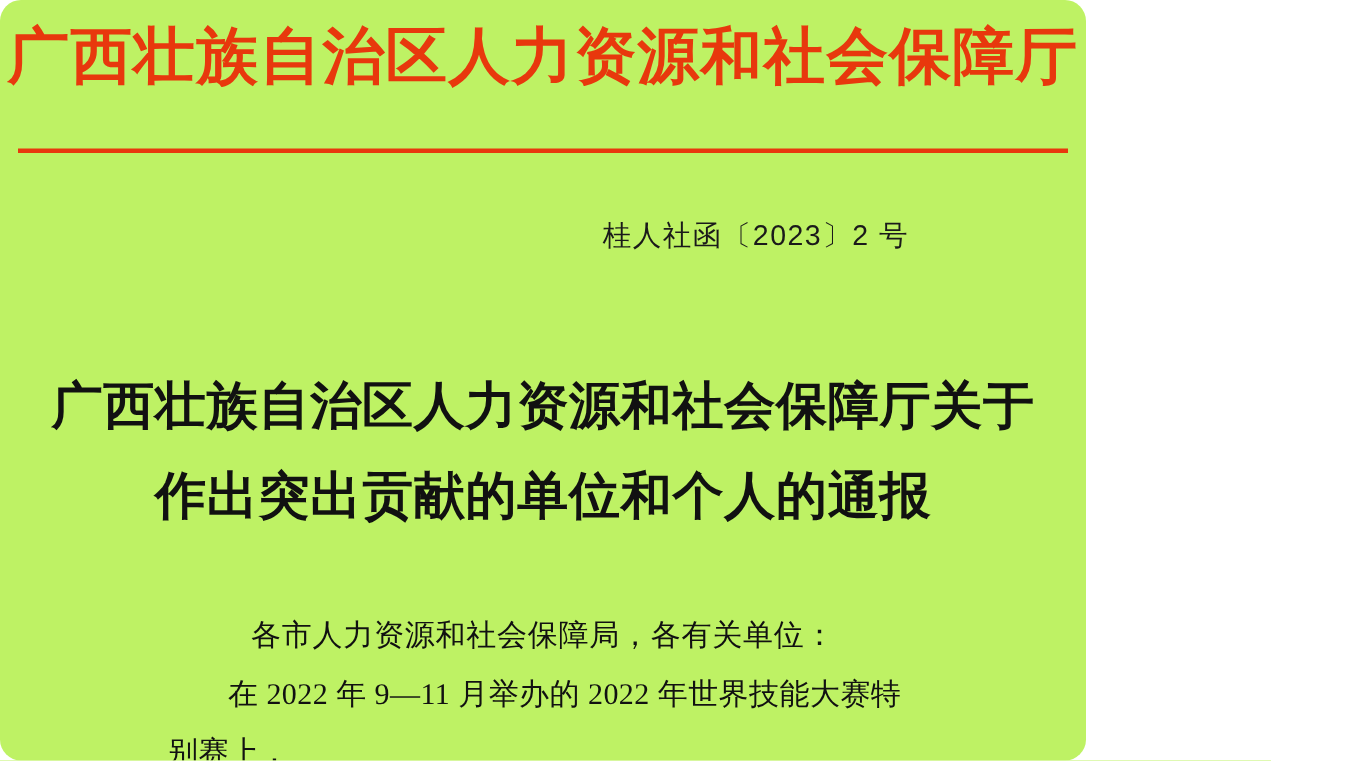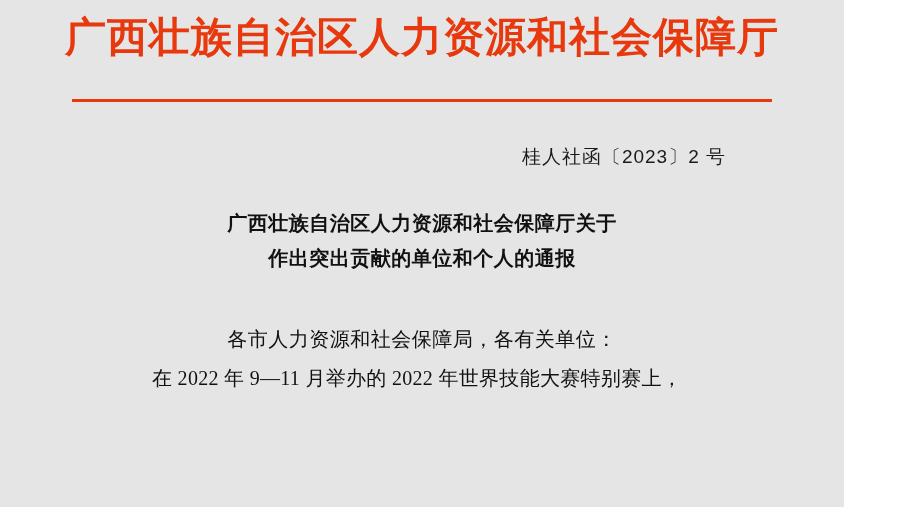--- a/index.html
+++ b/index.html
@@ -8,25 +8,26 @@
   }
   body {
     width: 902px;
     height: 507px;
     background: #ffffff;
     font-family: "Liberation Serif", "DejaVu Serif", serif;
     overflow: hidden;
   }
   .page {
     position: relative;
-    width: 844px;
+    width: 724px;
     height: 507px;
-    background: #e5e5e5;
+    background: #bef264;
     box-sizing: border-box;
     overflow: hidden;
+    border-radius: 14px;
   }
   
   .letterhead {
     width: 100%;
     text-align: center;
     padding-top: 12px;
   }
   .letterhead-title {
     color: #e8380d;
     font-family: "Liberation Serif", "DejaVu Serif", serif;
@@ -49,24 +50,24 @@
     text-align: right;
   }
   .doc-number {
     font-size: 19px;
     color: #1a1a1a;
     letter-spacing: 1px;
     font-family: Liberation Sans, sans-serif;
   }
   
   .doc-title {
-    margin-top: 36px;
+    margin-top: 72px;
     text-align: center;
     font-weight: bold;
-    font-size: 20px;
+    font-size: 34px;
     color: #111111;
     line-height: 1.75;
     letter-spacing: 0.5px;
   }
   .doc-title .line {
     display: block;
     white-space: nowrap;
   }
   
   .body-block {

